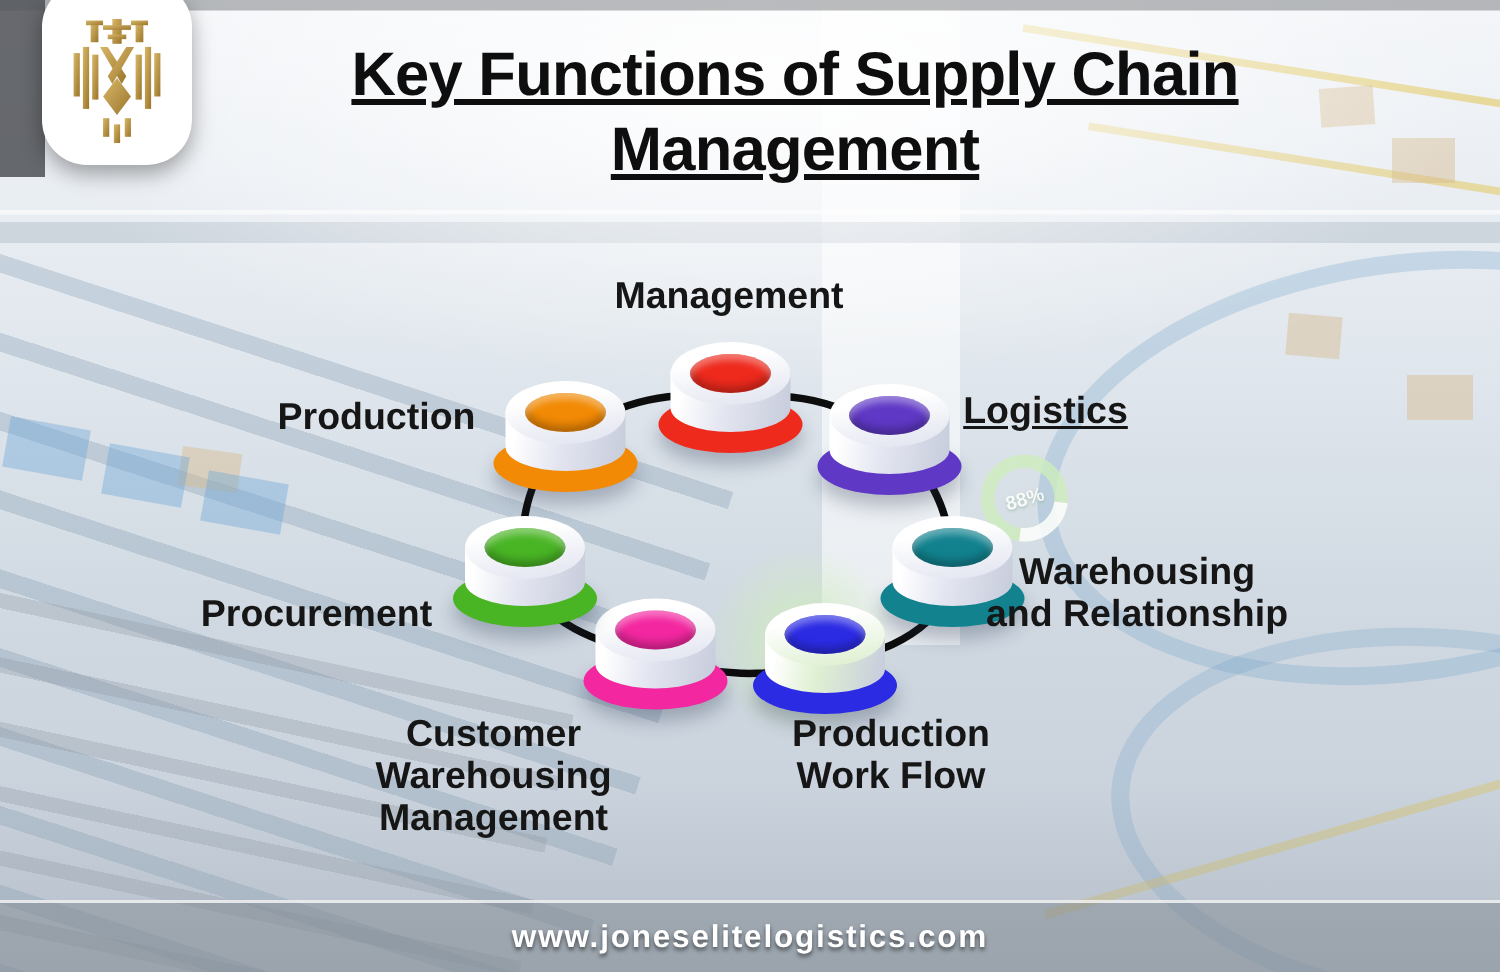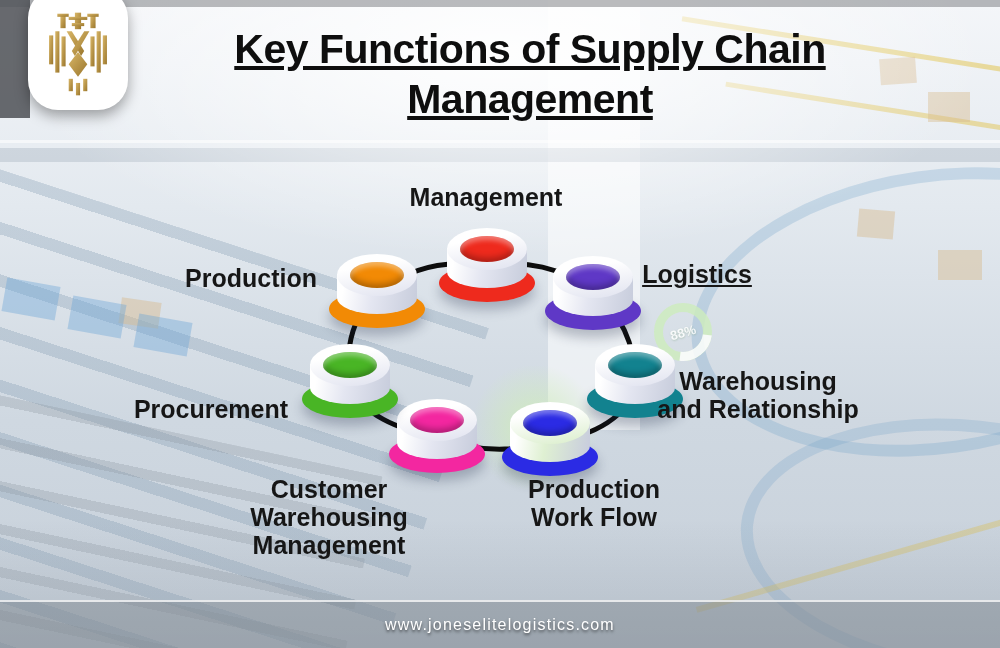--- a/index.html
+++ b/index.html
@@ -88,21 +88,21 @@
   .l-logistics  {left:697px;top:274px;text-decoration:underline;}
   .l-warehousing{left:758px;top:395px;}
   .l-information{left:594px;top:503px;}
   .l-crm        {left:329px;top:495px;margin-top:22px;}
   .l-procurement{left:211px;top:389px;margin-top:20px;}
 
   
   .footer{position:absolute;left:0;right:0;bottom:0;height:46px;z-index:6;
     background:rgba(128,136,145,.48);border-top:2px solid rgba(255,255,255,.75);
     display:flex;align-items:center;justify-content:center;}
-  .footer-url{font-weight:400;font-size:16px;color:#ffffff;letter-spacing:1.2px;
+  .footer-url{font-weight:700;font-size:21px;color:#ffffff;letter-spacing:1.2px;
     text-shadow:0 2px 3px rgba(0,0,0,.55);}
 </style>
 </head>
 <body>
 
 <div class="stage">
 
   <div class="decor d-left-stripes"></div>
   <div class="decor d-bl-shelf"></div>
   <div class="decor d-loop1"></div>

